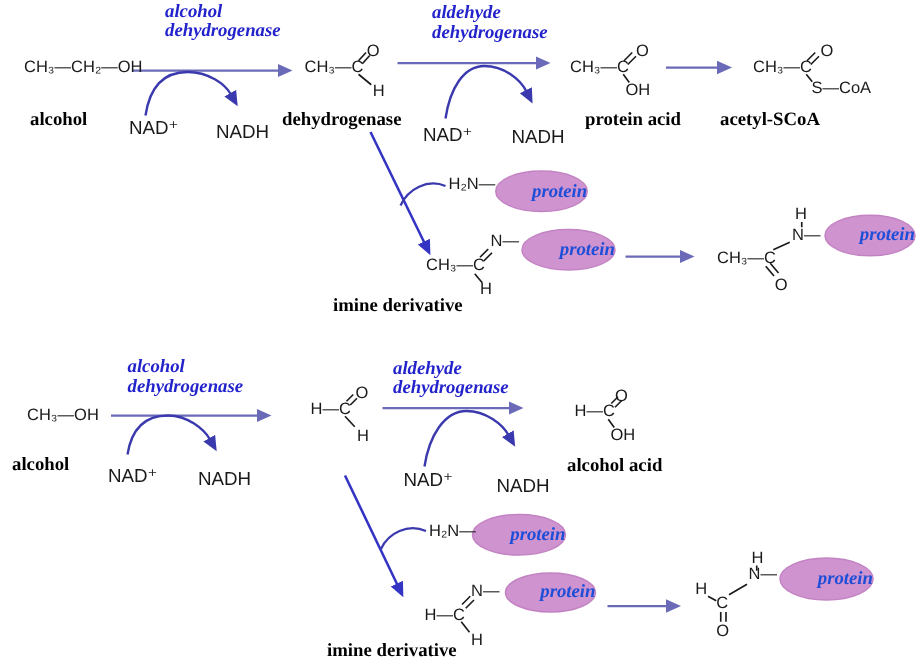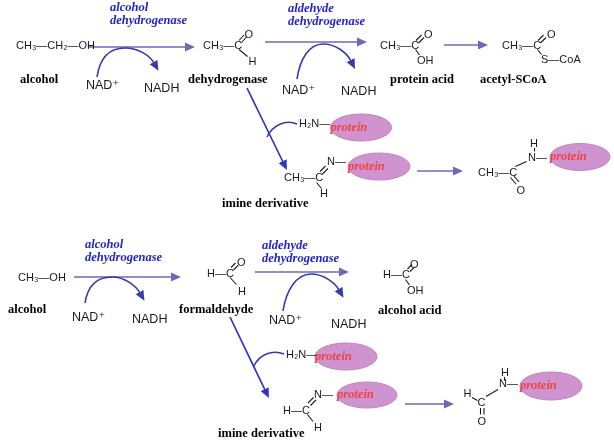--- a/index.html
+++ b/index.html
@@ -2,21 +2,21 @@
 <html><head>
 <meta charset="utf-8">
 <style>
   html,body{margin:0;padding:0;background:#ffffff;}
   .stage{position:relative;width:614px;height:441px;background:#ffffff;overflow:hidden;}
   .abs{position:absolute;white-space:nowrap;}
   .f{font:11px "Liberation Sans","DejaVu Sans",sans-serif;color:#1a1a1a;}
   .nad{font:12.5px "Liberation Sans","DejaVu Sans",sans-serif;color:#1a1a1a;}
   .lbl{font:bold 12.5px "Liberation Serif","DejaVu Serif",serif;color:#000;}
   .enz{font:bold italic 12.5px "Liberation Serif","DejaVu Serif",serif;color:#2323cc;line-height:13px;}
-  .prot{font:bold italic 12.5px "Liberation Serif","DejaVu Serif",serif;color:#ef4444;text-align:left;}
+  .prot{font:bold italic 12.5px "Liberation Serif","DejaVu Serif",serif;color:#1d4ed8;text-align:right;}
   svg.layer{position:absolute;left:0;top:0;}
 </style>
 </head>
 <body>
 
 <div class="stage">
 
   <svg class="layer" width="614" height="441" viewBox="0 0 614 441">
     <defs>
       <marker id="ahMain" markerUnits="userSpaceOnUse" markerWidth="11" markerHeight="10" refX="1" refY="5" orient="auto">
@@ -159,21 +159,20 @@
   <div class="abs enz" style="left:85px;top:238px">
     <span style="display:block">alcohol</span>
     <span style="display:block">dehydrogenase</span>
   </div>
   <span class="abs nad" style="left:72px;top:308.5px">NAD⁺</span>
   <span class="abs nad" style="left:132px;top:312px">NADH</span>
 
   <span class="abs f" style="left:207px;top:266.5px">H—C</span>
   <span class="abs f" style="left:237px;top:256px">O</span>
   <span class="abs f" style="left:238px;top:284.5px">H</span>
-  <span class="abs lbl" style="left:179px;top:301.5px">formaldehyde</span>
 
   <div class="abs enz" style="left:262px;top:238.5px">
     <span style="display:block">aldehyde</span>
     <span style="display:block">dehydrogenase</span>
   </div>
   <span class="abs nad" style="left:269px;top:312px">NAD⁺</span>
   <span class="abs nad" style="left:331px;top:316.5px">NADH</span>
 
   <span class="abs f" style="left:383px;top:268px">H—C</span>
   <span class="abs f" style="left:410px;top:257.5px">O</span>

